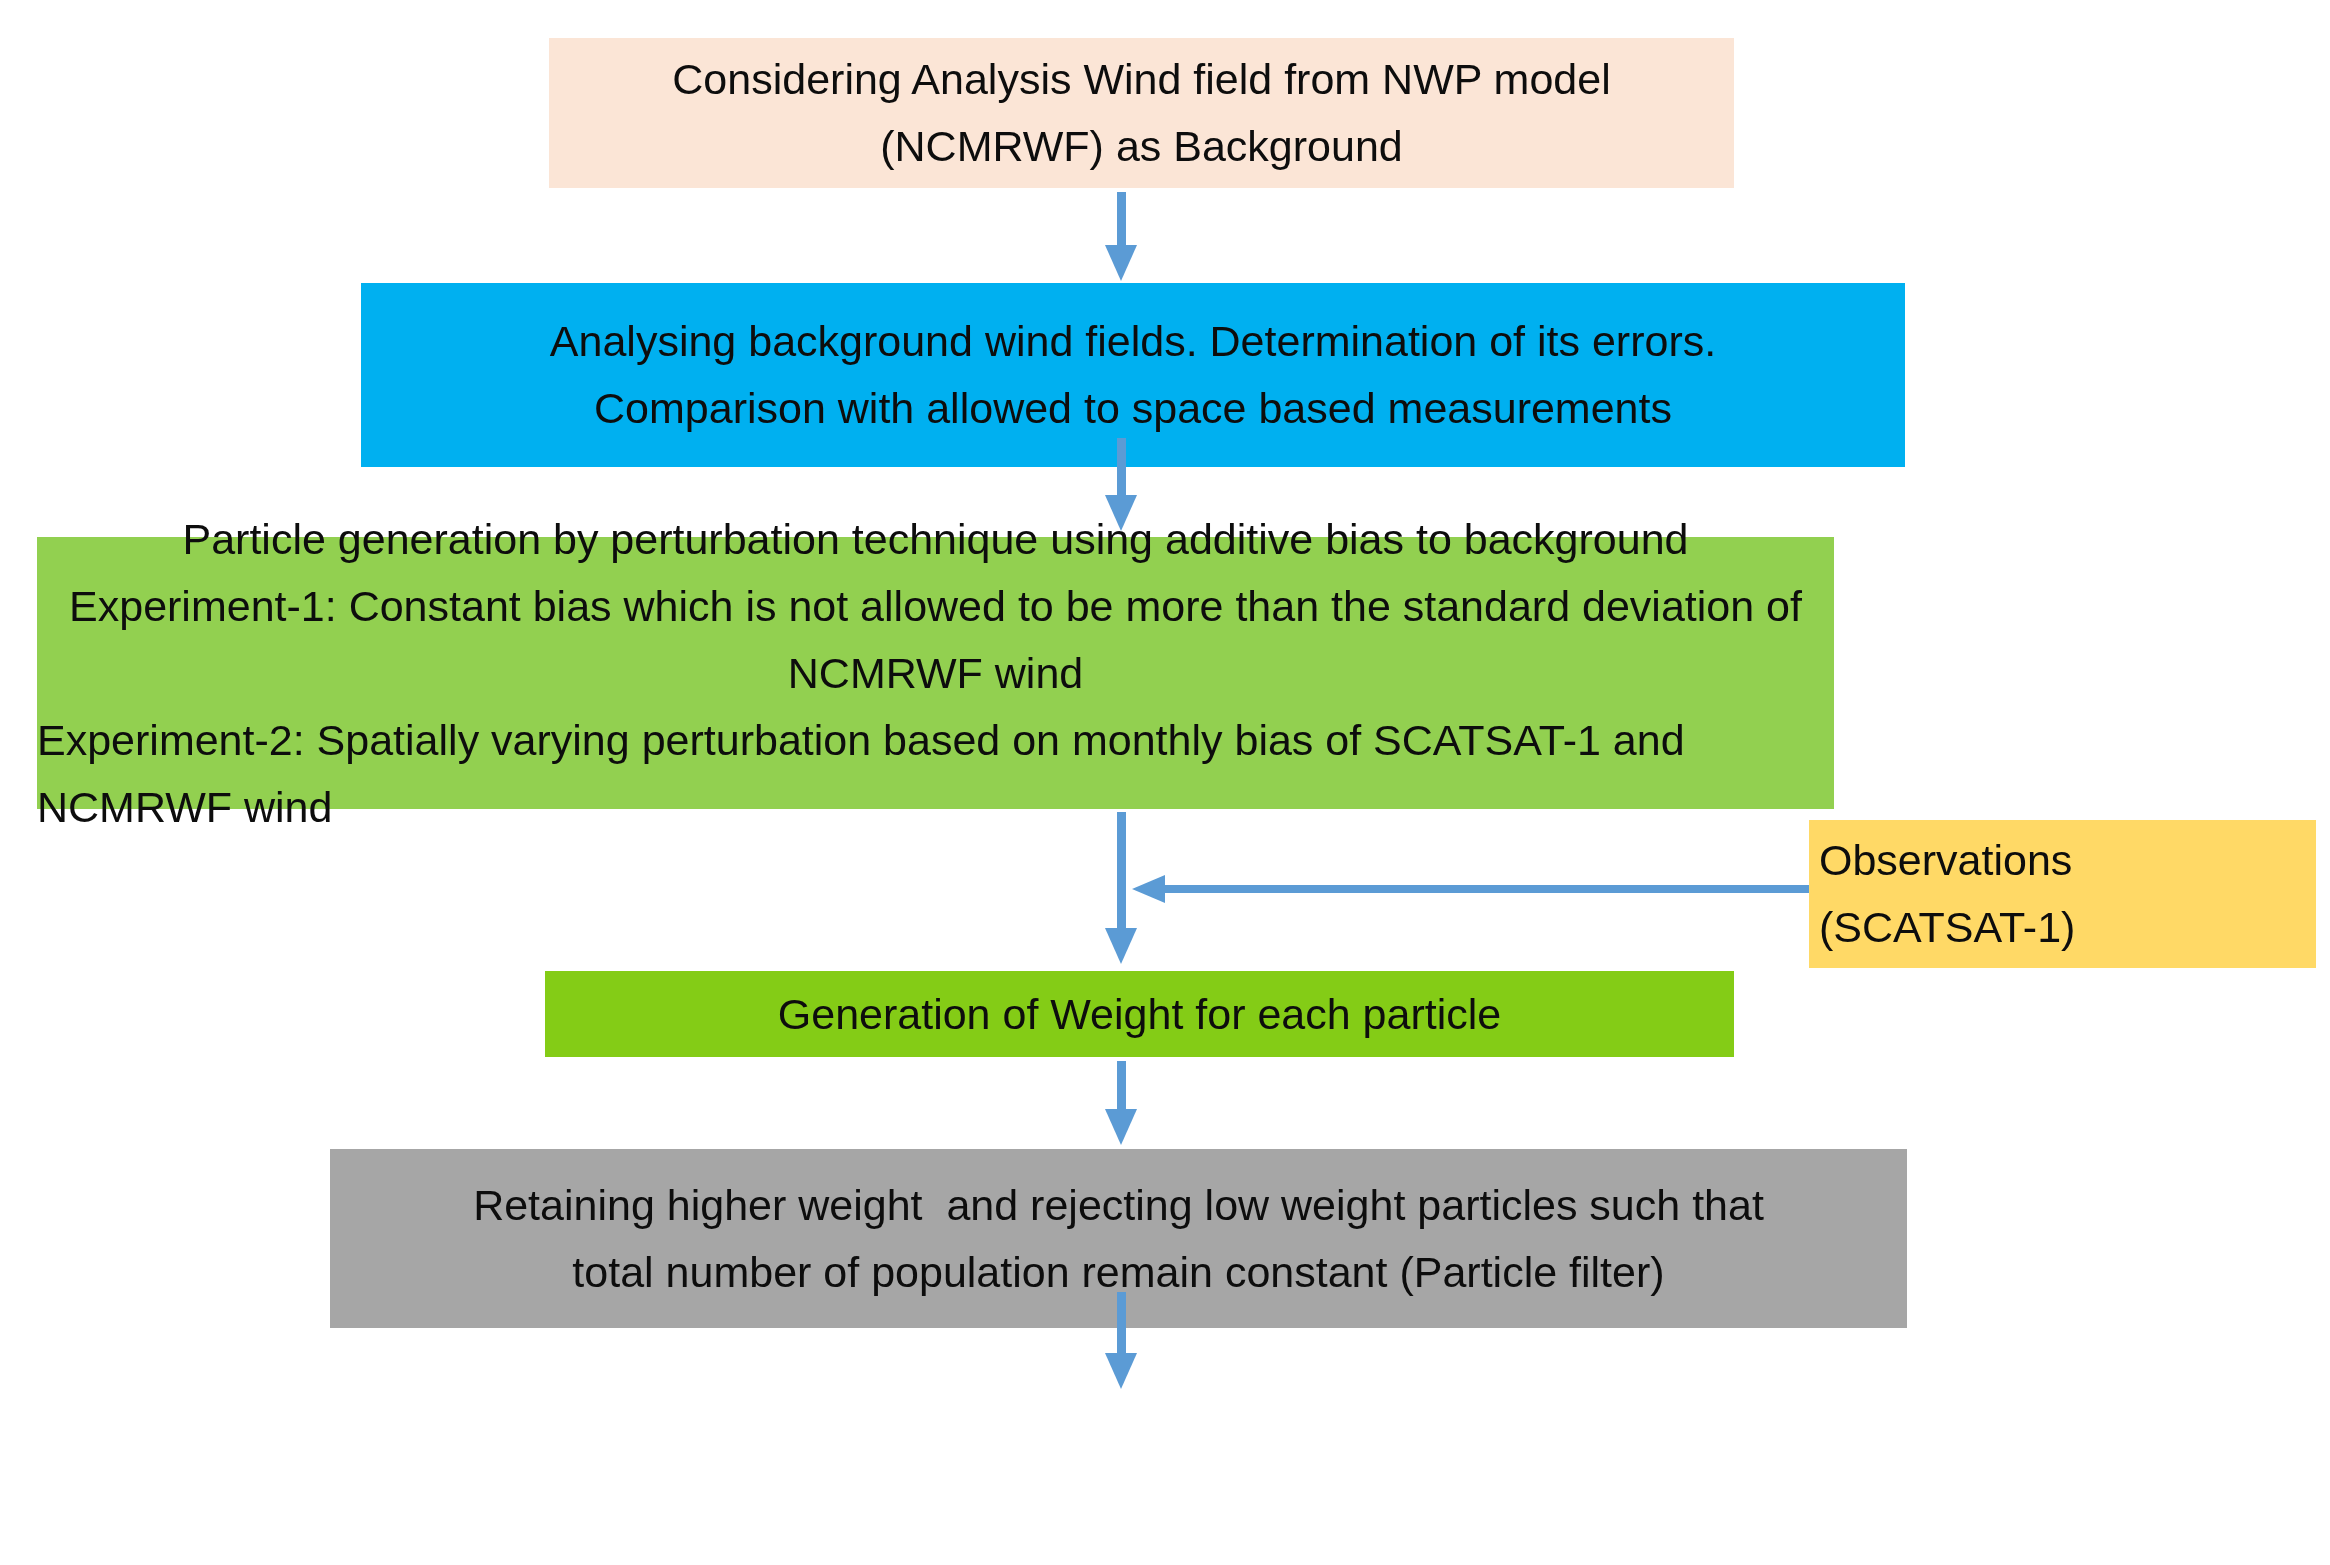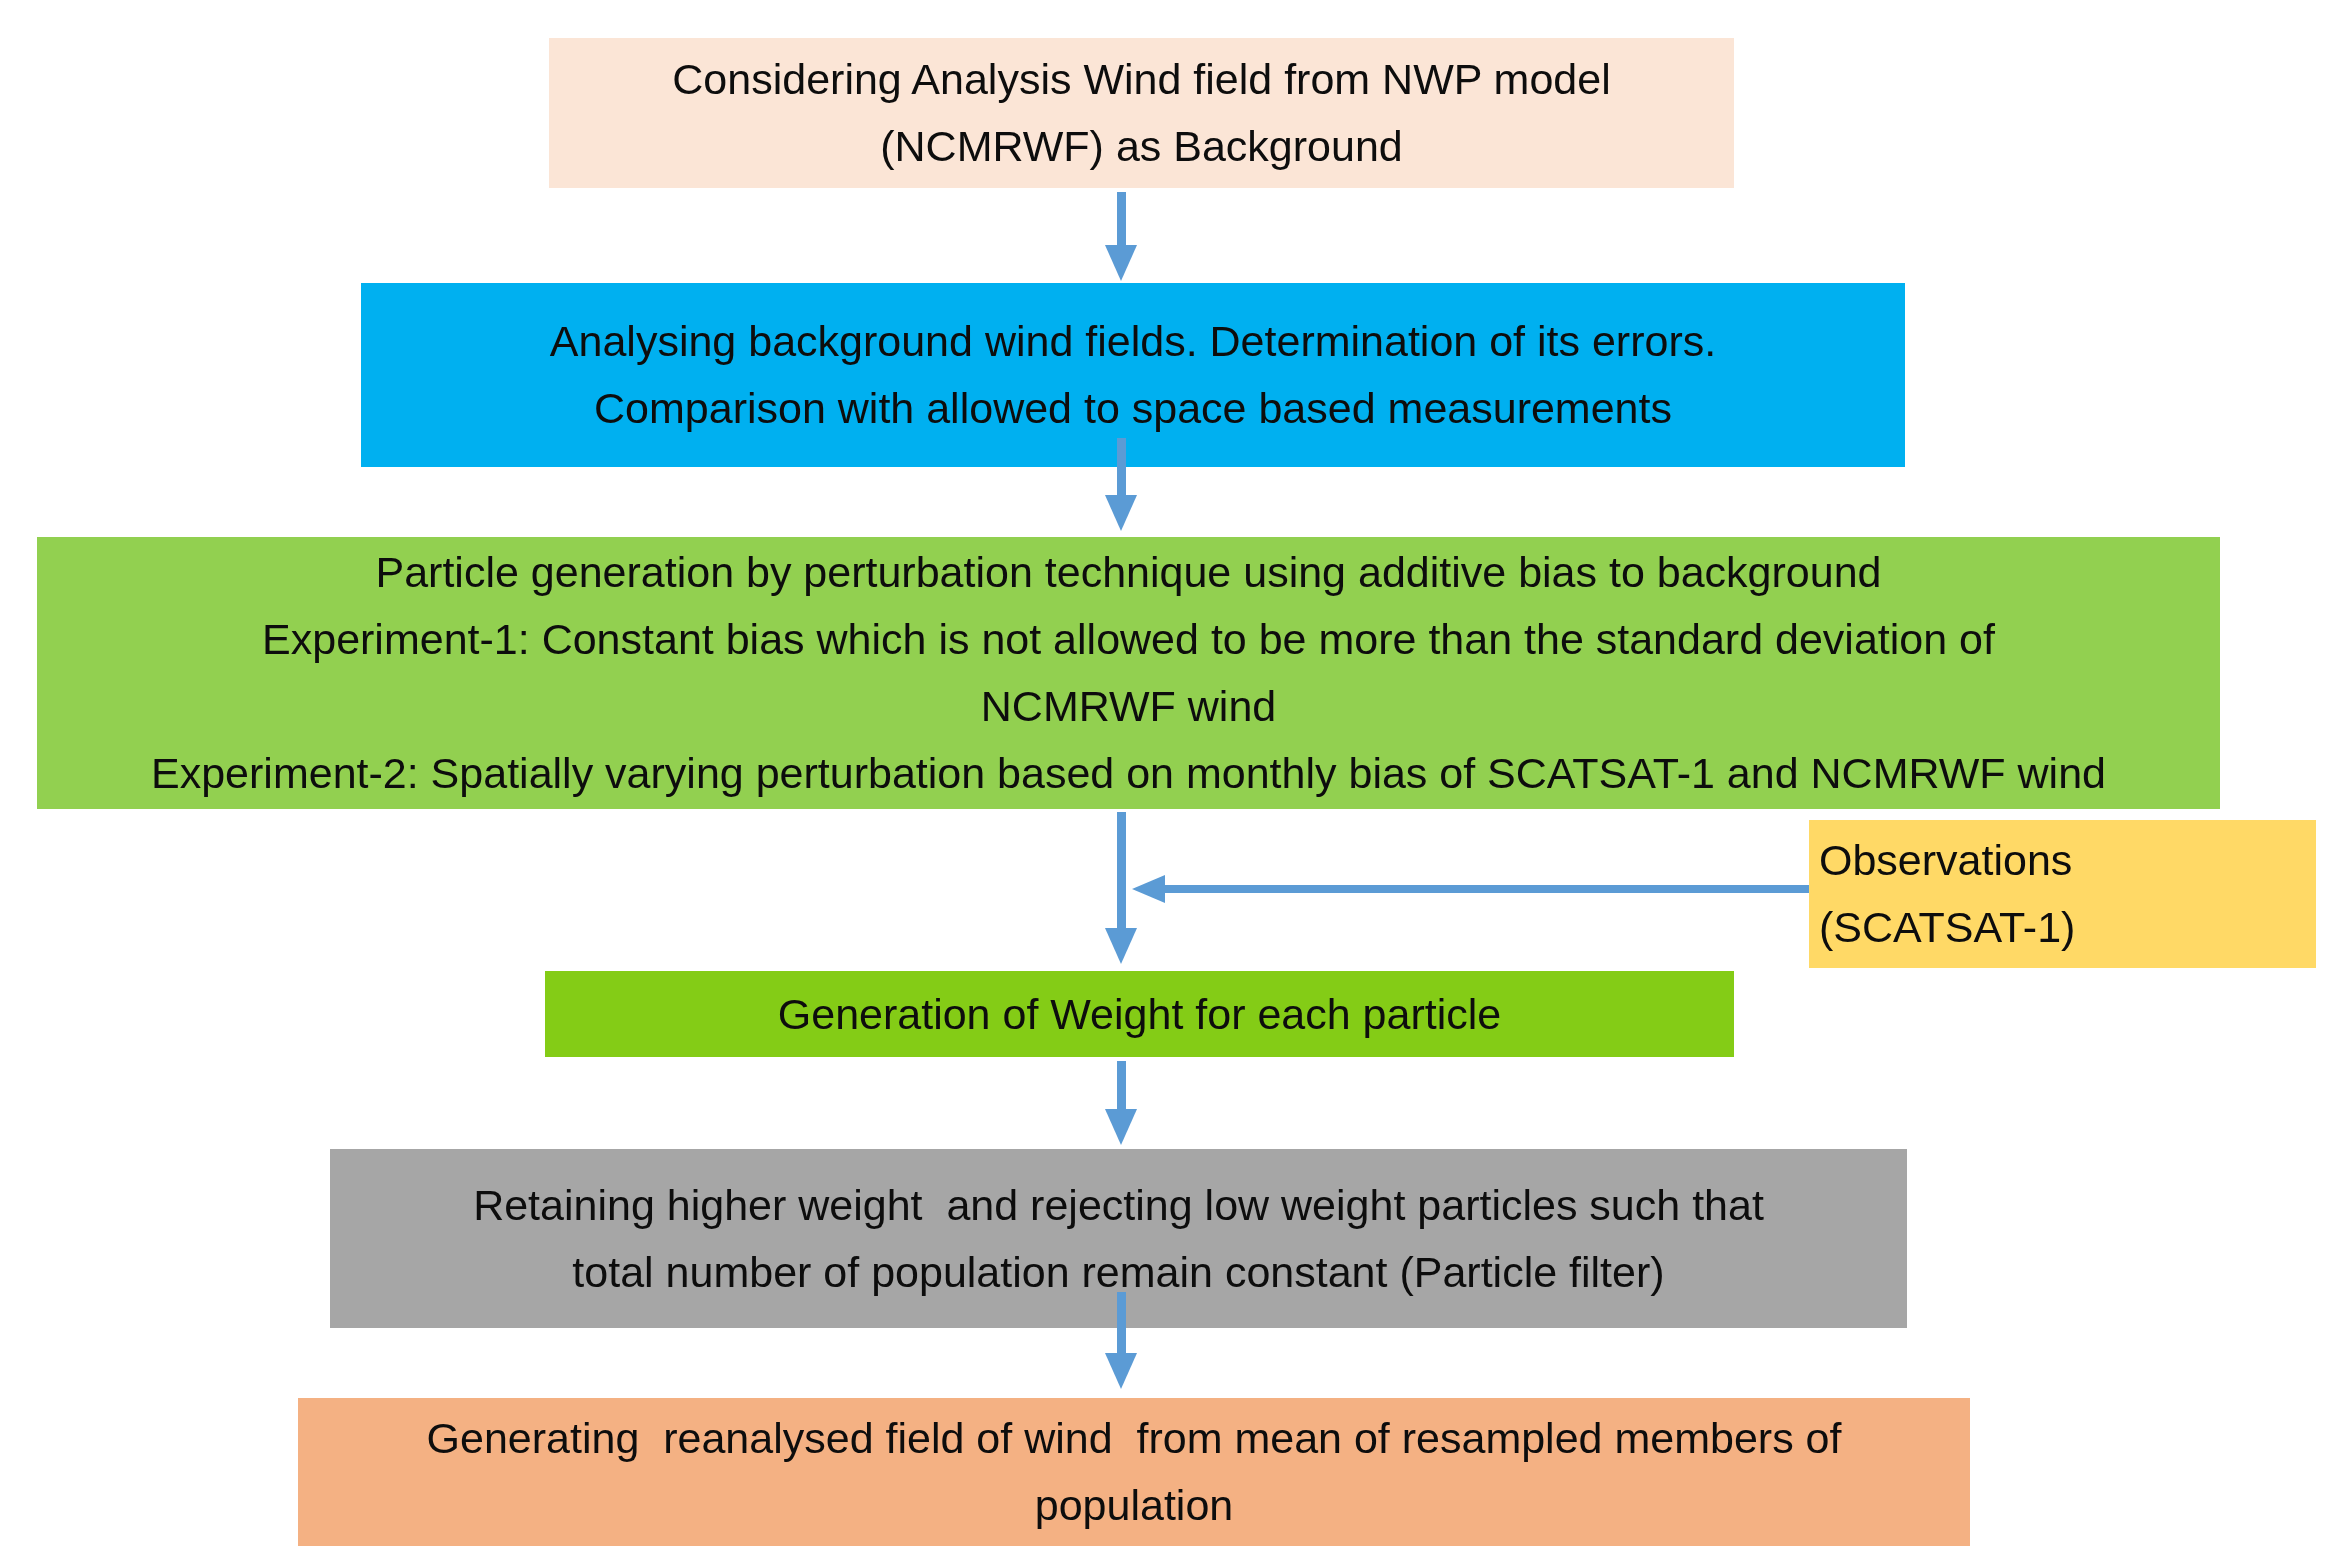--- a/index.html
+++ b/index.html
@@ -16,21 +16,21 @@
     display:flex;flex-direction:column;
     justify-content:center;align-items:center;
     text-align:left;
     font-size:43px;line-height:67px;
   }
   .box .line{white-space:pre-wrap;}
 
   
   .box-background        {left:549px;  top:38px;   width:1185px; height:150px; background:#FBE5D6;}
   .box-analysis          {left:361px;  top:283px;  width:1544px; height:184px; background:#00B0F0;}
-  .box-particle-gen      {left:37px;   top:537px;  width:2183px; height:272px; background:#92D050;}
+  .box-particle-gen      {left:37px;   top:537px;  width:1797px; height:272px; background:#92D050;}
   .box-observations      {left:1809px; top:820px;  width:507px;  height:148px; background:#FFD966;
                           align-items:flex-start;text-align:left;padding-left:10px;box-sizing:border-box;}
   .box-weight            {left:545px;  top:971px; width:1189px; height:86px; background:#84cc16;}
   .box-particle-filter   {left:330px;  top:1149px; width:1577px; height:179px; background:#A6A6A6;}
   .box-reanalysis        {left:298px;  top:1398px; width:1672px; height:148px; background:#F4B183;}
 
   
   .arrow-stem-v{position:absolute;width:8.6px;background:#5B9BD5;}
   .arrow-head-down{position:absolute;width:0;height:0;
     border-left:16.4px solid transparent;border-right:16.4px solid transparent;
@@ -113,19 +113,15 @@
   <div class="box box-particle-filter">
     <div class="line">Retaining higher weight  and rejecting low weight particles such that</div>
     <div class="line">total number of population remain constant (Particle filter)</div>
   </div>
 
   <div>
     <div class="arrow-stem-v a5-stem"></div>
     <div class="arrow-head-down a5-head"></div>
   </div>
 
-  <div class="box box-reanalysis">
-    <div class="line">Generating  reanalysed field of wind  from mean of resampled members of</div>
-    <div class="line">population</div>
-  </div>
 
 </div>
 
 
 </body></html>

